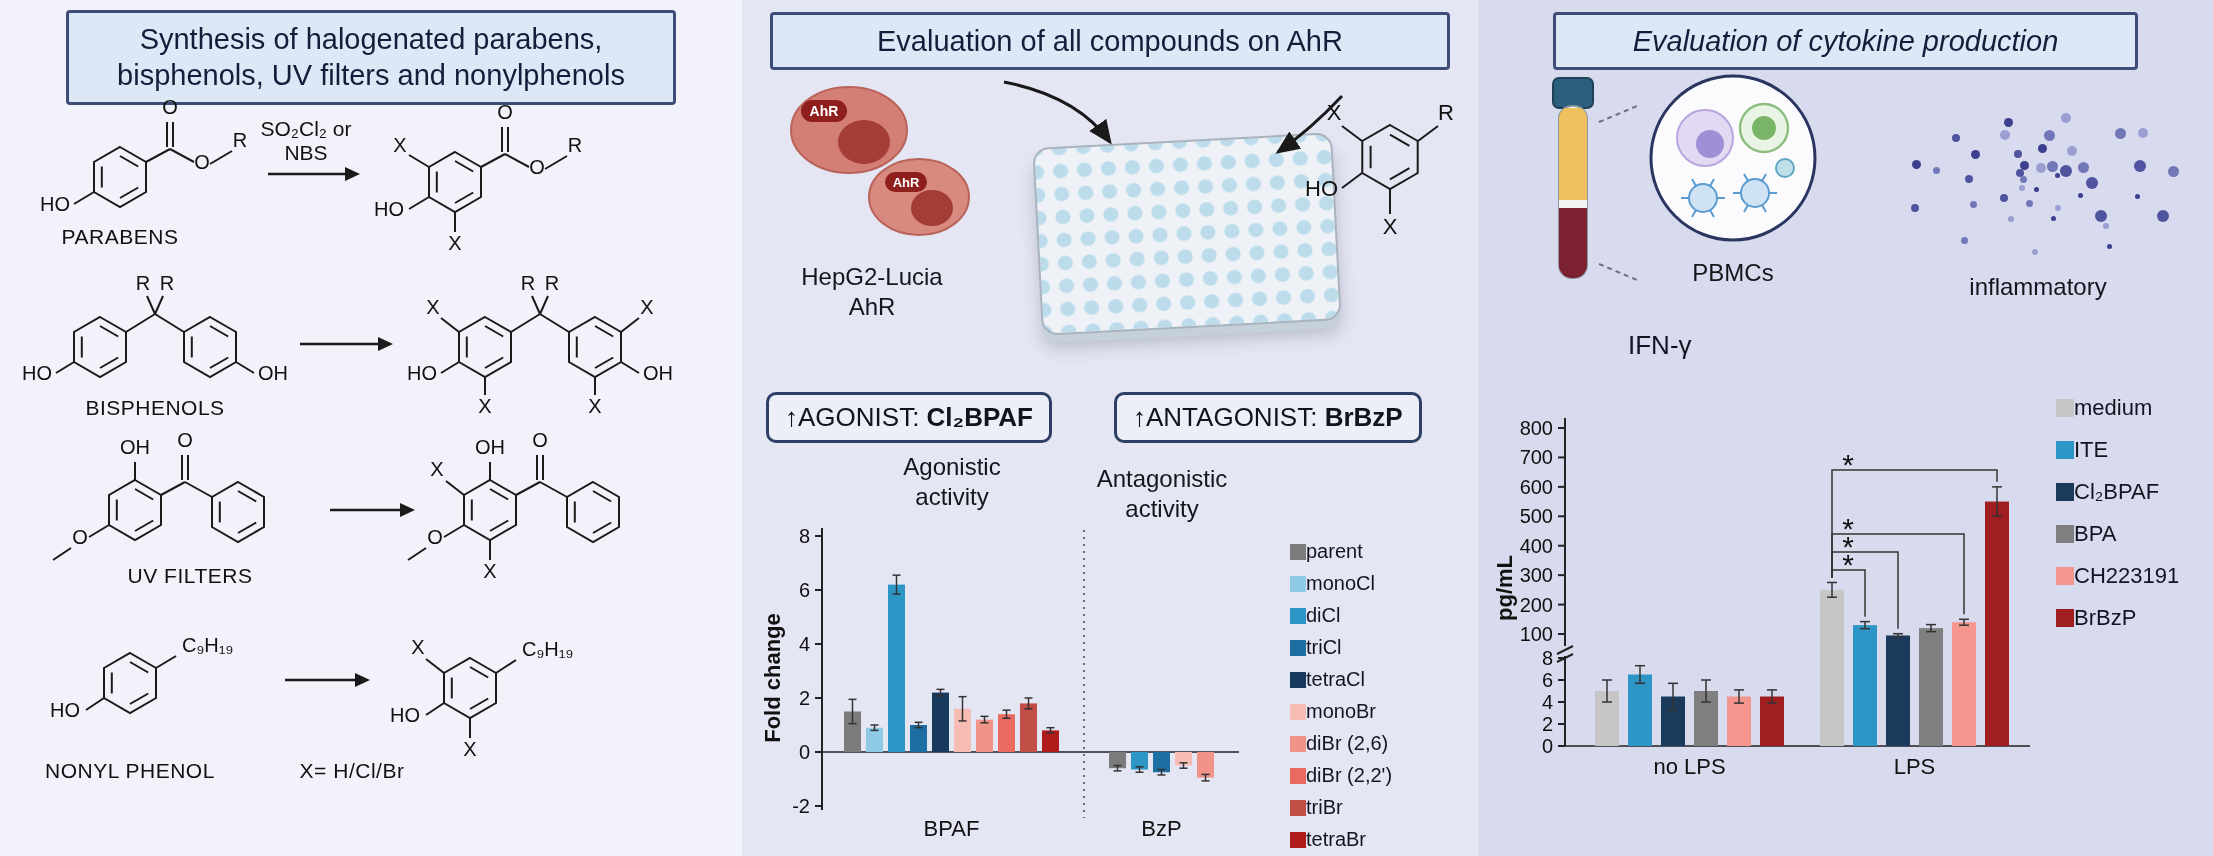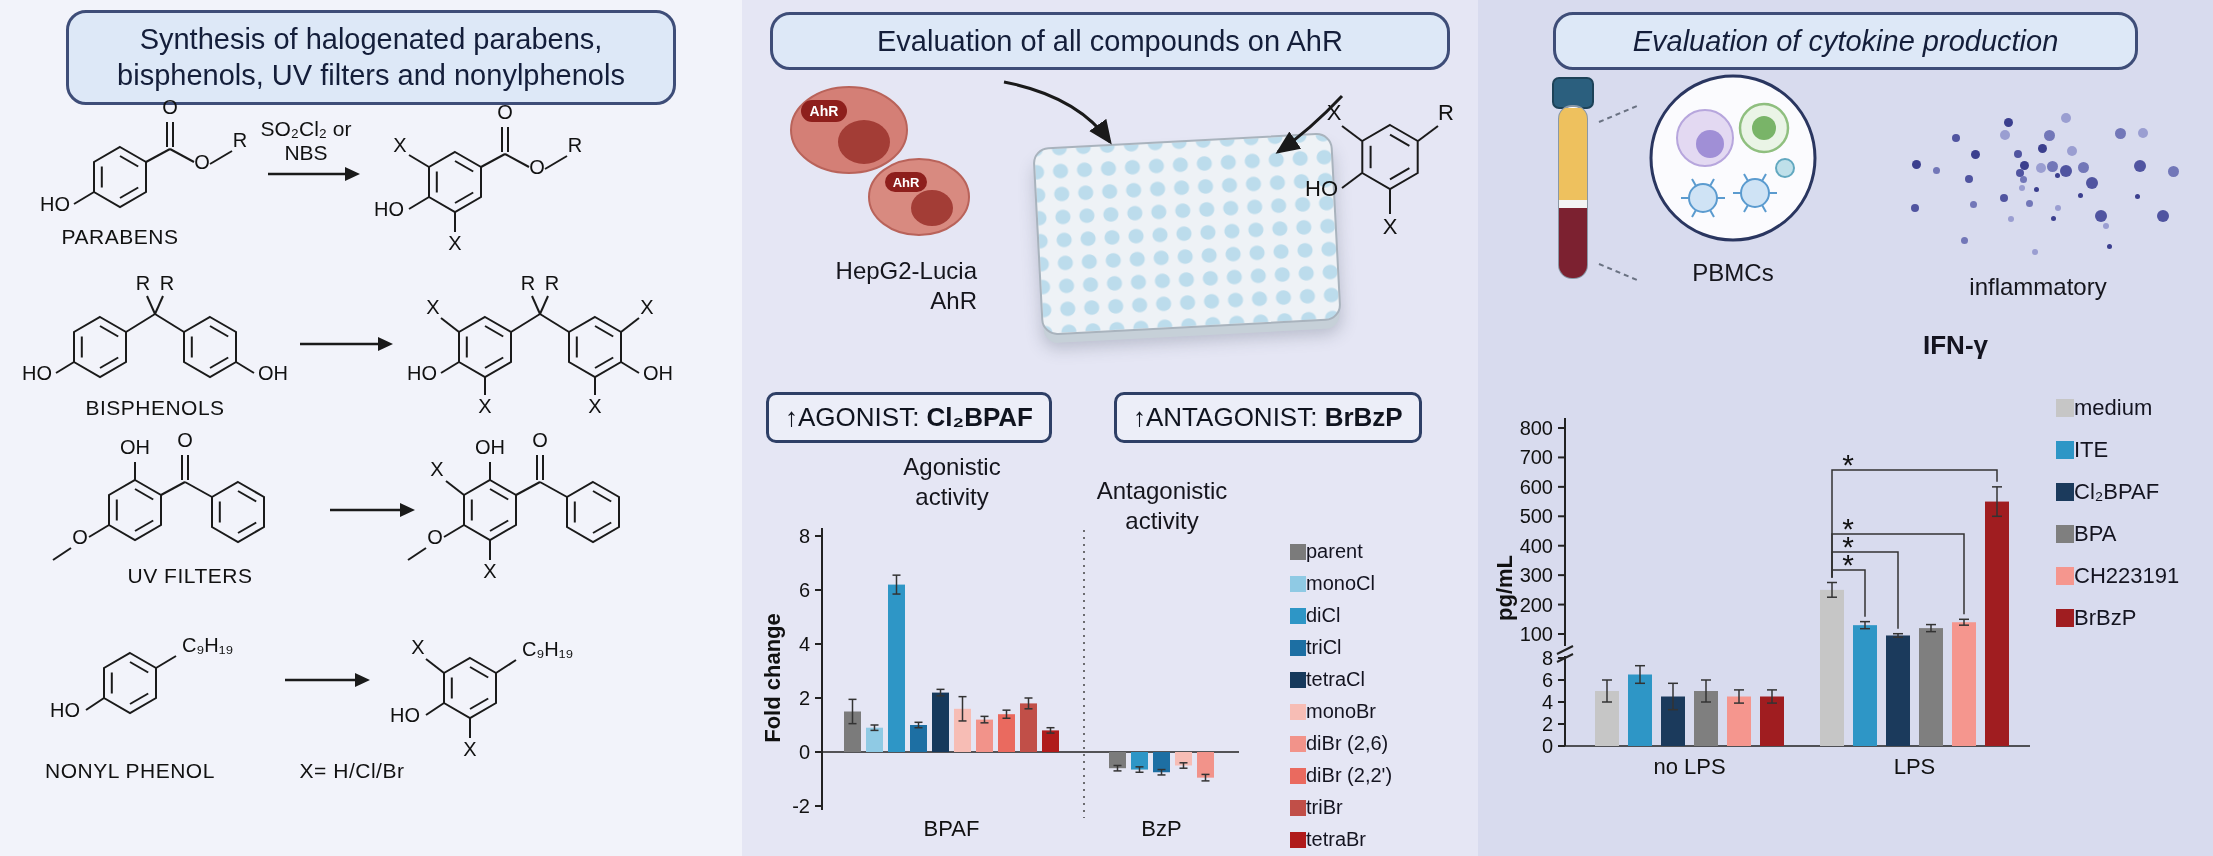--- a/index.html
+++ b/index.html
@@ -3,21 +3,21 @@
 <meta charset="utf-8">
 <style>
   html,body{margin:0;padding:0;background:#ffffff;}
   #fig{position:relative;width:2213px;height:856px;overflow:hidden;
        font-family:"Liberation Sans",sans-serif;color:#141420;background:#fff;}
   .panel{position:absolute;top:0;height:856px;}
   #panel-left{left:0;width:742px;background:#f2f3fa;border-right:1px solid #dcdfee;}
   #panel-middle{left:742px;width:736px;background:#e5e6f4;}
   #panel-right{left:1478px;width:735px;background:#d8dbee;}
 
-  .title-box{position:absolute;border:3px solid #3e4d78;border-radius:20px;background:#dde8f7;
+  .title-box{position:absolute;border:3px solid #3e4d78;border-radius:4px;background:#dde8f7;
              color:#141e3a;font-size:29px;text-align:center;padding:8px 8px;line-height:1.25;
              box-sizing:border-box;}
   .caption{position:absolute;font-size:24px;color:#15151c;text-align:center;line-height:1.25;}
   .chem text{font-size:20px;fill:#111;}
   .chem line{stroke:#1a1a1a;stroke-width:2;}
   .chem .arrow{stroke-width:2.5;}
   .chem .head{fill:#1a1a1a;stroke:none;}
   .chem .seclabel{font-size:21px;letter-spacing:.5px;}
   .flag-box{position:absolute;border:3px solid #2e3f66;border-radius:10px;background:#eceef8;
             font-size:26px;padding:7px 16px;white-space:nowrap;color:#10141f;}
@@ -28,21 +28,21 @@
   .swatch{display:inline-block;flex:0 0 auto;}
   #ahr-legend{font-size:20px;}
   #ifn-legend{font-size:22px;}
   #ifn-legend .legend-row{margin-bottom:16px;}
   .plate{position:absolute;border-radius:16px;background-color:#eef2f6;
          background-image:radial-gradient(#bcdcec 7px, rgba(0,0,0,0) 8px);
          background-size:24px 23px;background-position:13px 11px;
          border:2px solid #a9b3bd;transform:rotate(-3deg);
          box-shadow:0 10px 0 -2px #c6d0d8, 0 14px 16px rgba(60,70,90,.25);}
   .dot{position:absolute;border-radius:50%;}
-  #ifn-title{position:absolute;font-size:26px;font-weight:700;text-align:right;}
+  #ifn-title{position:absolute;font-size:26px;font-weight:400;text-align:left;}
   svg{display:block;}
 </style>
 </head>
 <body>
 
 <div id="fig">
 
   <div class="panel" id="panel-left">
     <div class="title-box" style="left:66px;top:10px;width:610px;">
       <span>Synthesis of halogenated parabens, bisphenols, UV filters and nonylphenols</span>
@@ -244,21 +244,21 @@
     <svg style="position:absolute;left:25px;top:72px;" width="230" height="185" viewBox="0 0 230 185">
       <ellipse cx="82" cy="58" rx="58" ry="43" fill="#d47f76" stroke="#b9635a" stroke-width="2"></ellipse>
       <ellipse cx="97" cy="70" rx="26" ry="22" fill="#a33d36"></ellipse>
       <rect x="34" y="28" width="46" height="22" rx="11" fill="#8e1f1c"></rect>
       <text x="57" y="44" text-anchor="middle" font-size="14" font-weight="bold" fill="#ffffff">AhR</text>
       <ellipse cx="152" cy="125" rx="50" ry="38" fill="#d88a80" stroke="#b9635a" stroke-width="2"></ellipse>
       <ellipse cx="165" cy="136" rx="21" ry="18" fill="#a33d36"></ellipse>
       <rect x="118" y="100" width="42" height="20" rx="10" fill="#8e1f1c"></rect>
       <text x="139" y="115" text-anchor="middle" font-size="13" font-weight="bold" fill="#ffffff">AhR</text>
     </svg>
-    <div class="caption" style="left:25px;top:256px;width:210px;text-align:right;">
+    <div class="caption" style="left:25px;top:262px;width:210px;">
       <div>HepG2-Lucia</div>
       <div>AhR</div>
     </div>
 
     <div class="plate" style="left:295px;top:140px;width:296px;height:184px;"></div>
 
     <svg class="chem" style="position:absolute;left:556px;top:62px;" width="180" height="190" viewBox="0 0 180 190">
       <g>
           <polygon points="92.0,63.0 119.7,79.0 119.7,111.0 92.0,127.0 64.3,111.0 64.3,79.0" fill="none" stroke="#1a1a1a" stroke-width="2"></polygon>
           <line x1="92.0" y1="72.6" x2="111.4" y2="83.8" stroke="#1a1a1a" stroke-width="2"></line>
@@ -289,21 +289,21 @@
       <span>↑AGONIST: </span><b>Cl₂BPAF</b>
     </div>
     <div class="flag-box" style="left:372px;top:392px;">
       <span>↑ANTAGONIST: </span><b>BrBzP</b>
     </div>
 
     <div class="chart-sub" style="left:120px;top:452px;width:180px;">
       <div>Agonistic</div>
       <div>activity</div>
     </div>
-    <div class="chart-sub" style="left:330px;top:476px;width:180px;">
+    <div class="chart-sub" style="left:330px;top:464px;width:180px;">
       <div>Antagonistic</div>
       <div>activity</div>
     </div>
 
     <svg id="ahr-chart-svg" style="position:absolute;left:22px;top:518px;" width="500" height="330" viewBox="0 0 500 330">
       <text x="16" y="160" transform="rotate(-90 16 160)" text-anchor="middle" font-size="22" font-weight="bold" fill="#111">Fold change</text>
     <line x1="58" y1="10" x2="58" y2="292" stroke="#222" stroke-width="2"></line>
         <line x1="51" y1="288" x2="58" y2="288" stroke="#222" stroke-width="2"></line>
         <text x="46" y="295" text-anchor="end" font-size="20" fill="#111">-2</text>
         <line x1="51" y1="234" x2="58" y2="234" stroke="#222" stroke-width="2"></line>

